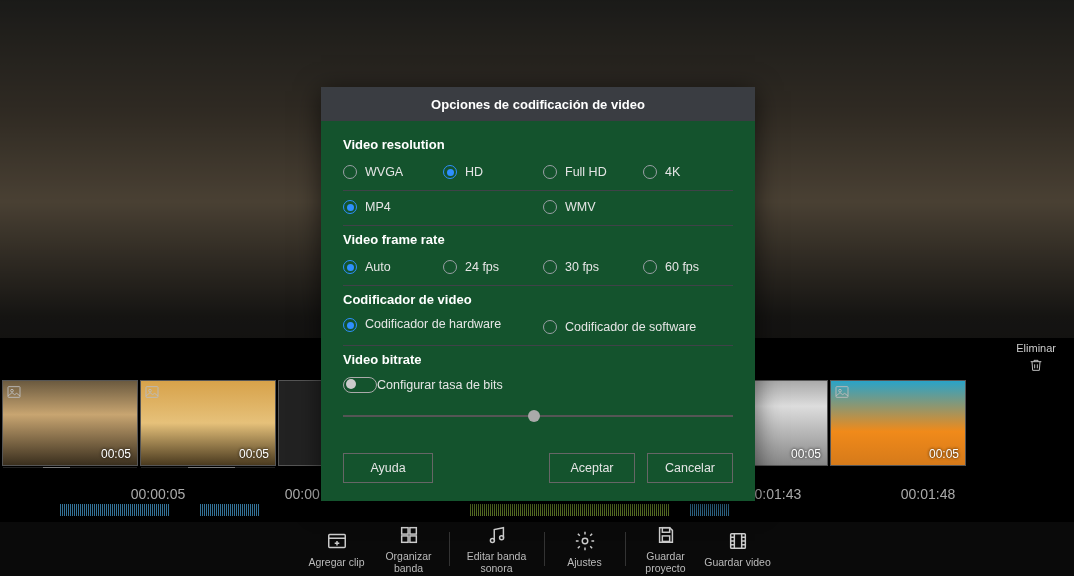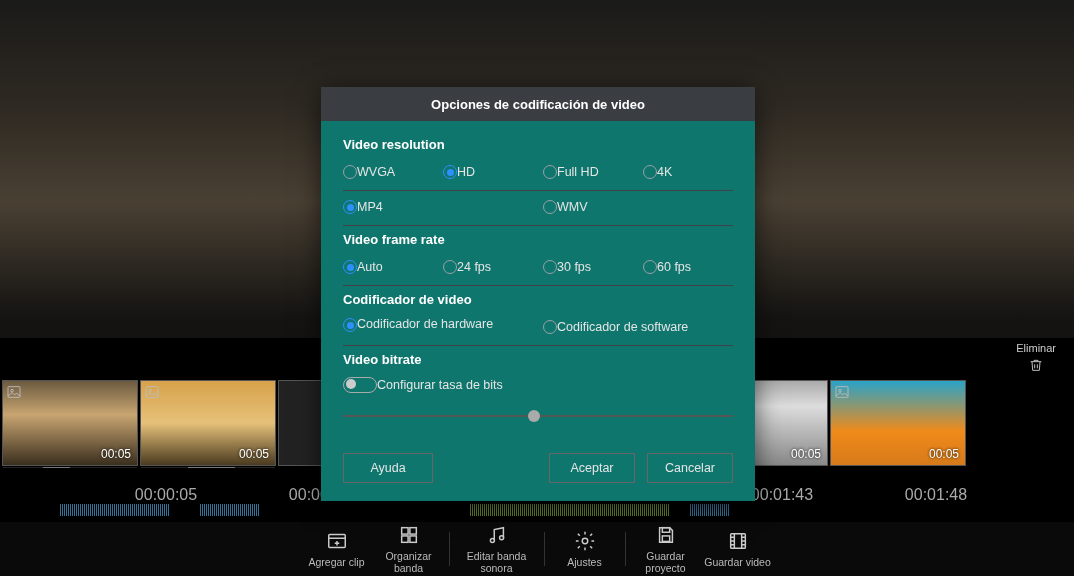--- a/index.html
+++ b/index.html
@@ -21,40 +21,40 @@
   .thumb .corner-icon svg { width: 16px; height: 16px; stroke: #bbb; fill: none; stroke-width: 1.4; }
   .thumb .dur { position: absolute; right: 6px; bottom: 4px; font-size: 12px; color: #fff; text-shadow: 0 0 3px #000; }
   .thumb .scrub { position: absolute; left: 0; right: 0; bottom: -6px; height: 4px; background: #222; }
   .thumb .scrub-handle { position: absolute; height: 4px; background: #777; }
   
   .t0 { background: linear-gradient(180deg,#6b5a3f 0%, #c8a571 40%, #3a2f1e 100%); }
   .t1 { background: linear-gradient(180deg,#d7a24a 0%, #e6c17a 50%, #4a3a1f 100%); }
   .t5 { background: linear-gradient(180deg,#aaa 0%, #ddd 30%, #888 100%); }
   .t6 { background: linear-gradient(180deg,#2aa3c8 0%, #f08a1a 60%, #d67a1a 100%); }
   
-  .ruler { position: absolute; left: 8px; right: 0; top: 486px; height: 14px; font-size: 16px; color: #aaa; }
+  .ruler { position: absolute; left: 0; right: 0; top: 486px; height: 14px; font-size: 14px; color: #aaa; }
   .ruler .tick { position: absolute; top: 0; transform: translateX(-50%); }
   
   .wave { position: absolute; left: 0; right: 0; top: 502px; height: 16px; }
   .wave .wseg { position: absolute; top: 2px; bottom: 2px; background: repeating-linear-gradient(90deg, #4aa3d8 0 1px, transparent 1px 2px); opacity: .7; }
   .wave .wseg.green { background: repeating-linear-gradient(90deg, #8db53a 0 1px, transparent 1px 2px); }
   
   .toolbar { position: absolute; left: 0; right: 0; bottom: 0; height: 54px; display: flex; justify-content: center; align-items: center; gap: 0; background: #0a0a0a; }
   .tool { width: 72px; text-align: center; color: #bbb; font-size: 10.5px; line-height: 1.15; padding: 4px 2px; cursor: pointer; }
   .tool.wide { width: 86px; }
   .tool svg { width: 22px; height: 22px; stroke: #ccc; fill: none; stroke-width: 1.6; display: block; margin: 0 auto 4px; }
   .tool-sep { width: 1px; height: 34px; background: #333; margin: 0 4px; }
   
-  .dialog { position: absolute; left: 321px; top: 87px; width: 434px; background: #0f766e; box-shadow: 0 4px 24px rgba(0,0,0,.6); }
+  .dialog { position: absolute; left: 321px; top: 87px; width: 434px; background: #14532d; box-shadow: 0 4px 24px rgba(0,0,0,.6); }
   .dialog-header { height: 34px; background: #3a3d42; display: flex; align-items: center; justify-content: center; font-size: 13px; font-weight: 600; color: #fff; }
   .dialog-body { padding: 10px 22px 6px 22px; color: #e5e5e5; font-size: 12.5px; }
   .section-title { font-size: 13px; font-weight: 600; margin: 6px 0 10px 0; color: #fff; }
   .radio-row { display: grid; grid-template-columns: repeat(4, 1fr); gap: 6px 10px; margin-bottom: 4px; align-items: start; }
   .radio-row.two { grid-template-columns: repeat(2, 1fr); }
-  .radio-opt { display: flex; align-items: center; cursor: pointer; min-height: 20px; }
+  .radio-opt { display: flex; align-items: center; gap: 8px; cursor: pointer; min-height: 20px; }
   .radio-opt.multi { align-items: flex-start; }
   .radio-opt .r { width: 14px; height: 14px; border-radius: 50%; border: 1.5px solid #9aa0a6; flex: 0 0 auto; position: relative; }
   .radio-opt.selected .r { border-color: #2e8fff; }
   .radio-opt.selected .r::after { content: ""; position: absolute; inset: 2.5px; border-radius: 50%; background: #2e8fff; }
   .radio-opt .lbl { color: #e5e5e5; font-size: 12.5px; line-height: 1.2; }
   .hr { height: 1px; background: #3f4248; margin: 8px 0 6px 0; }
   .toggle-row { display: flex; align-items: center; gap: 0; margin: 6px 0 14px 0; }
   .toggle { width: 34px; height: 16px; border-radius: 9px; border: 1.5px solid #aaa; position: relative; cursor: pointer; }
   .toggle::after { content: ""; position: absolute; width: 10px; height: 10px; border-radius: 50%; background: #ccc; top: 1px; left: 2px; }
   .slider { position: relative; height: 18px; margin: 0 0 14px 0; }

